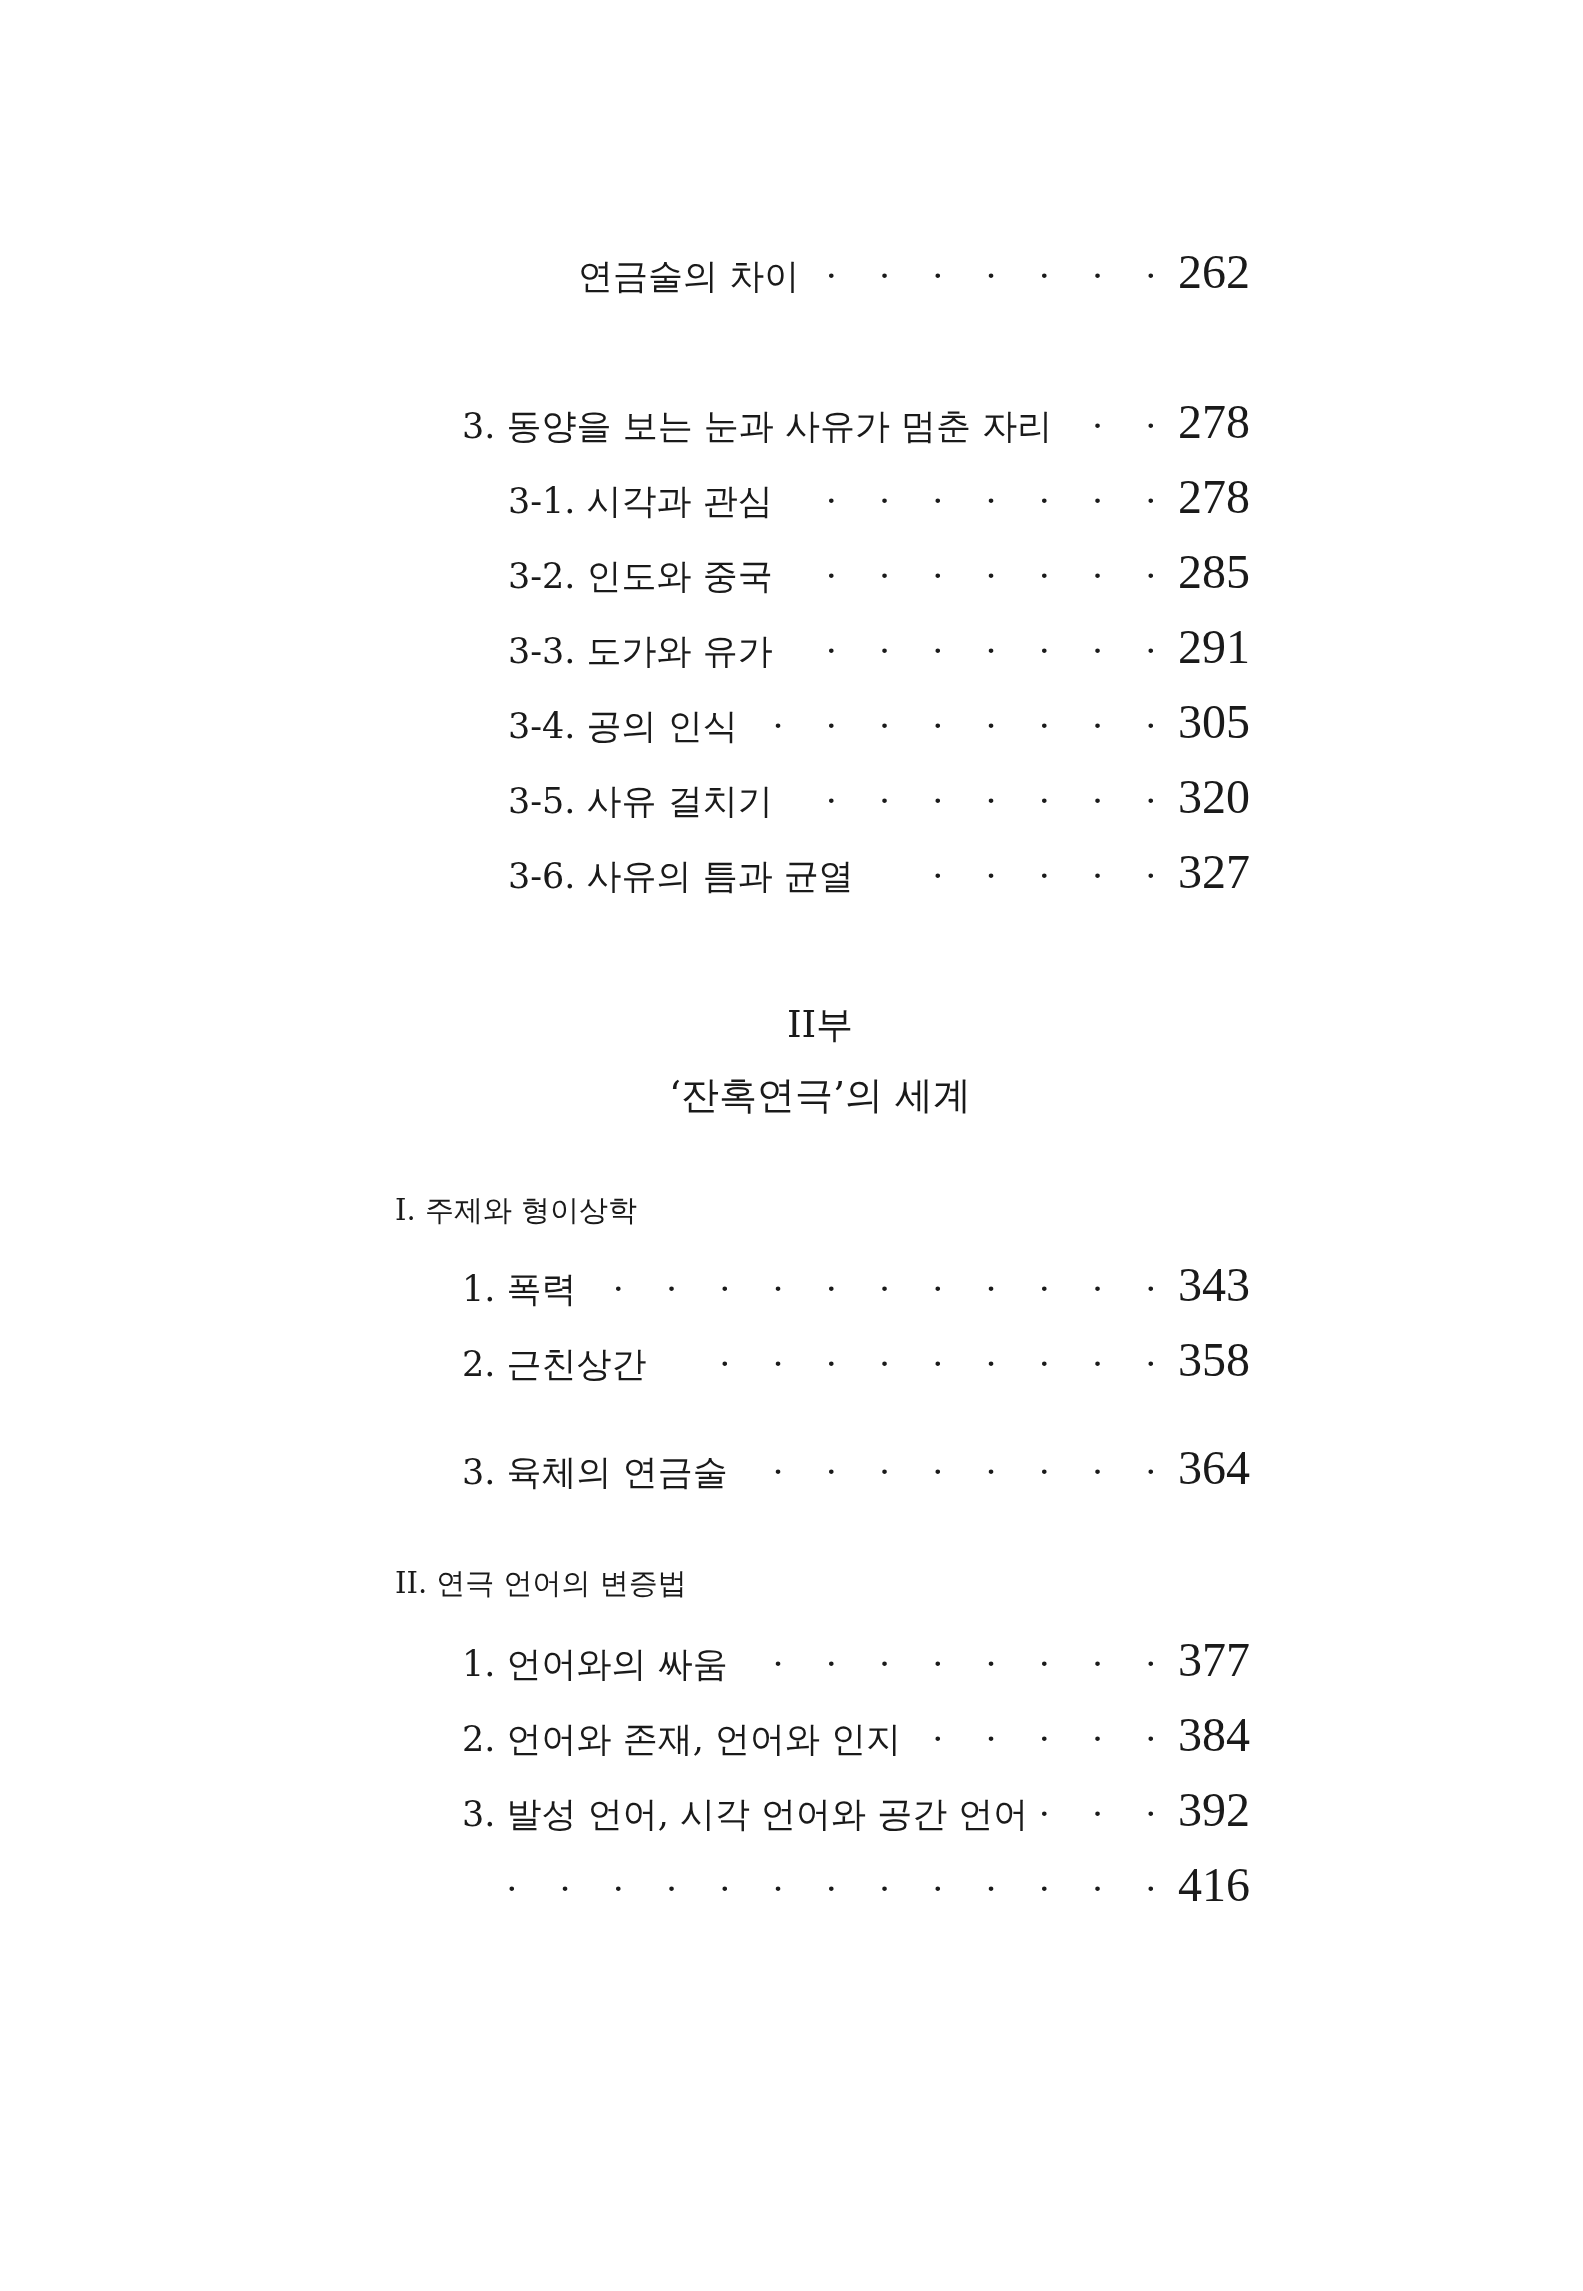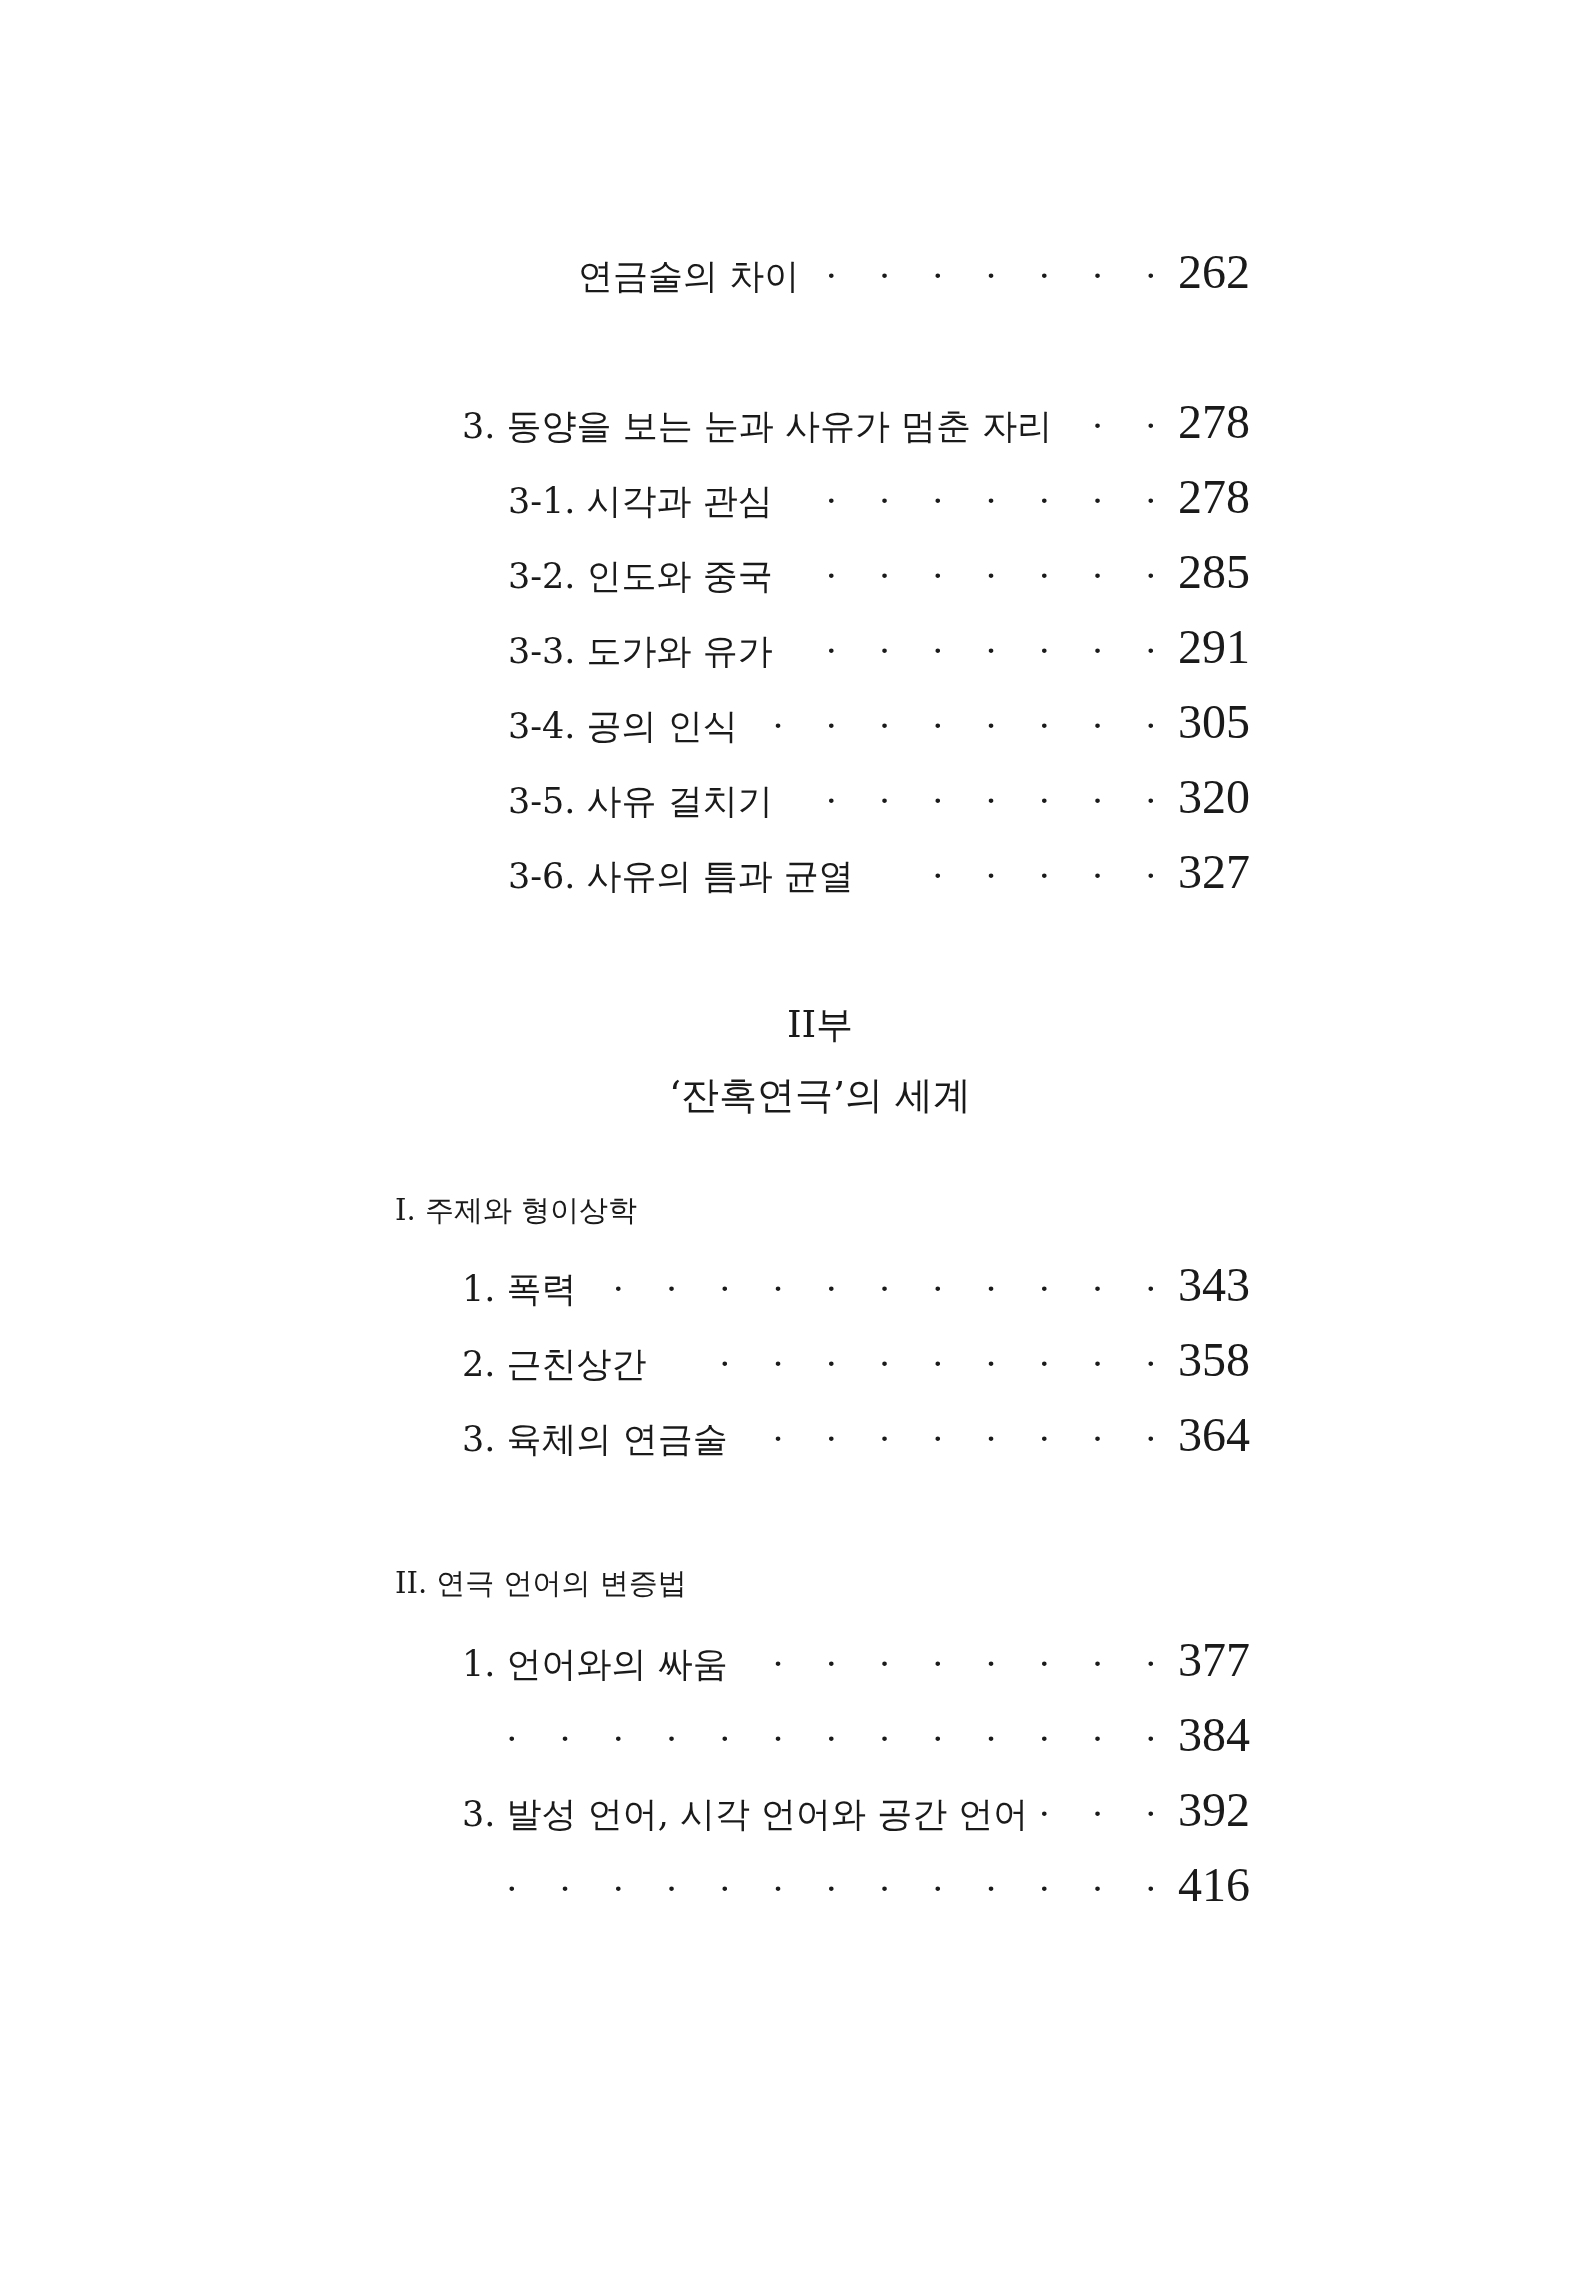--- a/index.html
+++ b/index.html
@@ -88,38 +88,39 @@
     </span>
   <span class="pg">343</span>
 </div>
 <div class="row" style="left:462px; width:788px; top:1338px;">
   <span class="lbl">2. 근친상간</span>
   <span class="leader" style="margin-left:30px;">
       <span>· · · · · · · · · · · · · · · · · · · · · · · · · · · · · · · · · · ·</span>
     </span>
   <span class="pg">358</span>
 </div>
-<div class="row" style="left:462px; width:788px; top:1413px;text-align:center;">
+<div class="row" style="left:462px; width:788px; top:1446px;text-align:center;">
   <span class="lbl">3. 육체의 연금술</span>
   <span class="leader">
       <span>· · · · · · · · · · · · · · · · · · · · · · · · · · · · · · · · · · ·</span>
     </span>
   <span class="pg">364</span>
 </div>
 
 <div class="heading" style="left:395px; top:1561px;">II. 연극 언어의 변증법</div>
 
 <div class="row" style="left:462px; width:788px; top:1638px;">
   <span class="lbl">1. 언어와의 싸움</span>
   <span class="leader">
       <span>· · · · · · · · · · · · · · · · · · · · · · · · · · · · · · · · · · ·</span>
     </span>
   <span class="pg">377</span>
 </div>
 <div class="row" style="left:462px; width:788px; top:1713px;">
+  <span class="lbl">2. 언어와 존재, 언어와 인지</span>
   <span class="leader" style="margin-left:30px;">
       <span>· · · · · · · · · · · · · · · · · · · · · · · · · · · · · · · · · · ·</span>
     </span>
   <span class="pg">384</span>
 </div>
 <div class="row" style="left:462px; width:788px; top:1788px;">
   <span class="lbl">3. 발성 언어, 시각 언어와 공간 언어</span>
   <span class="leader" style="margin-left:8px;">
       <span>· · · · · · · · · · · · · · · · · · · · · · · · · · · · · · · · · · ·</span>
     </span>

